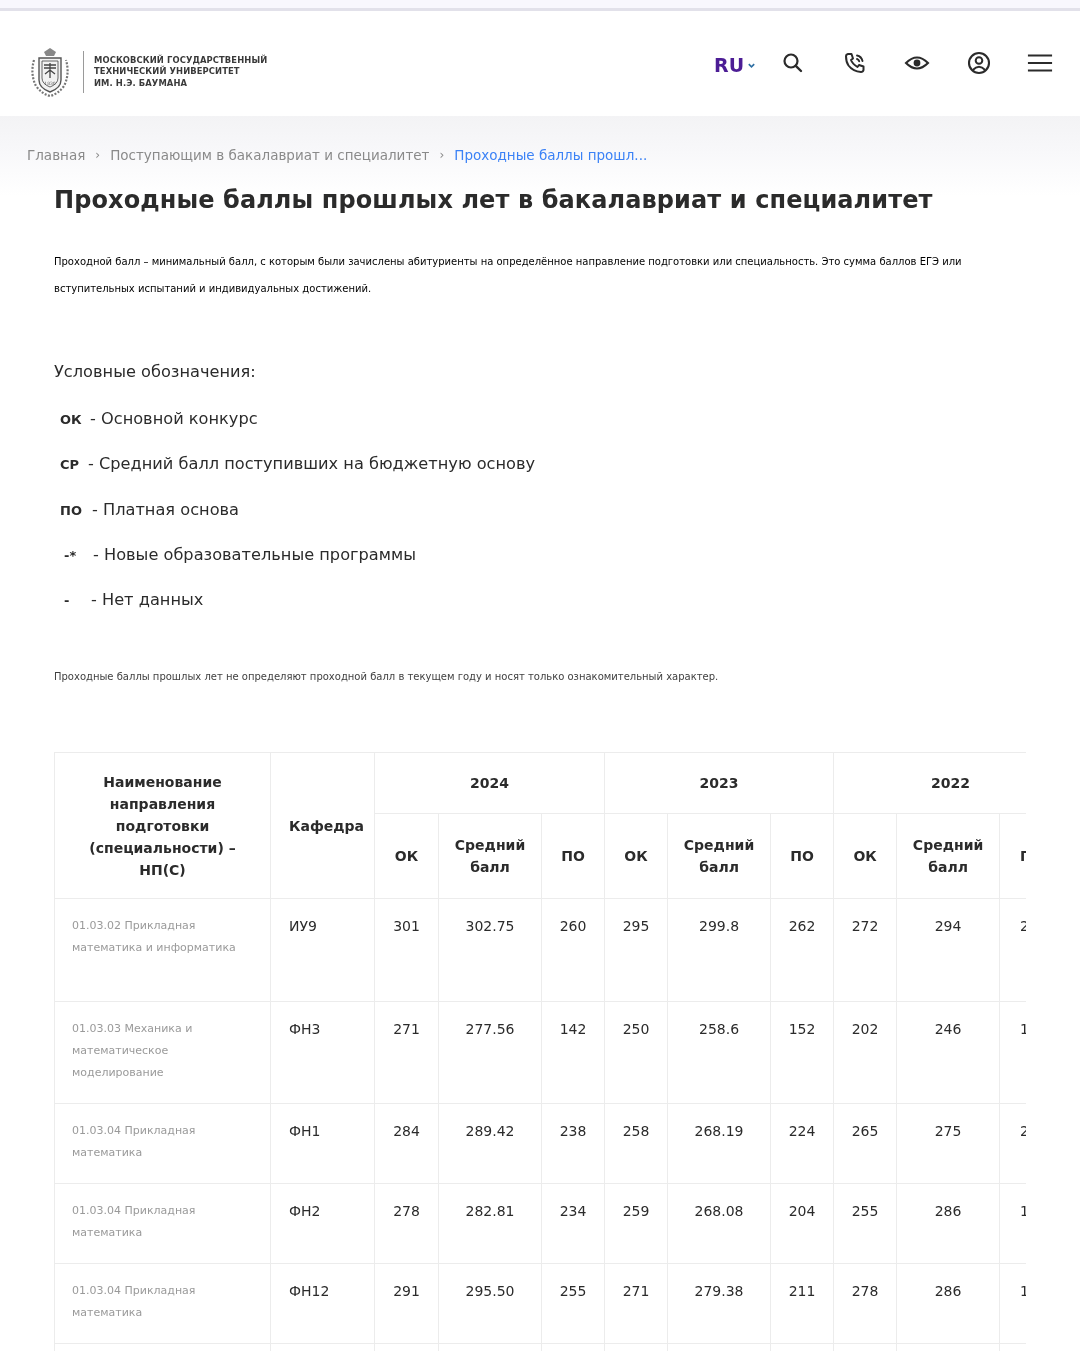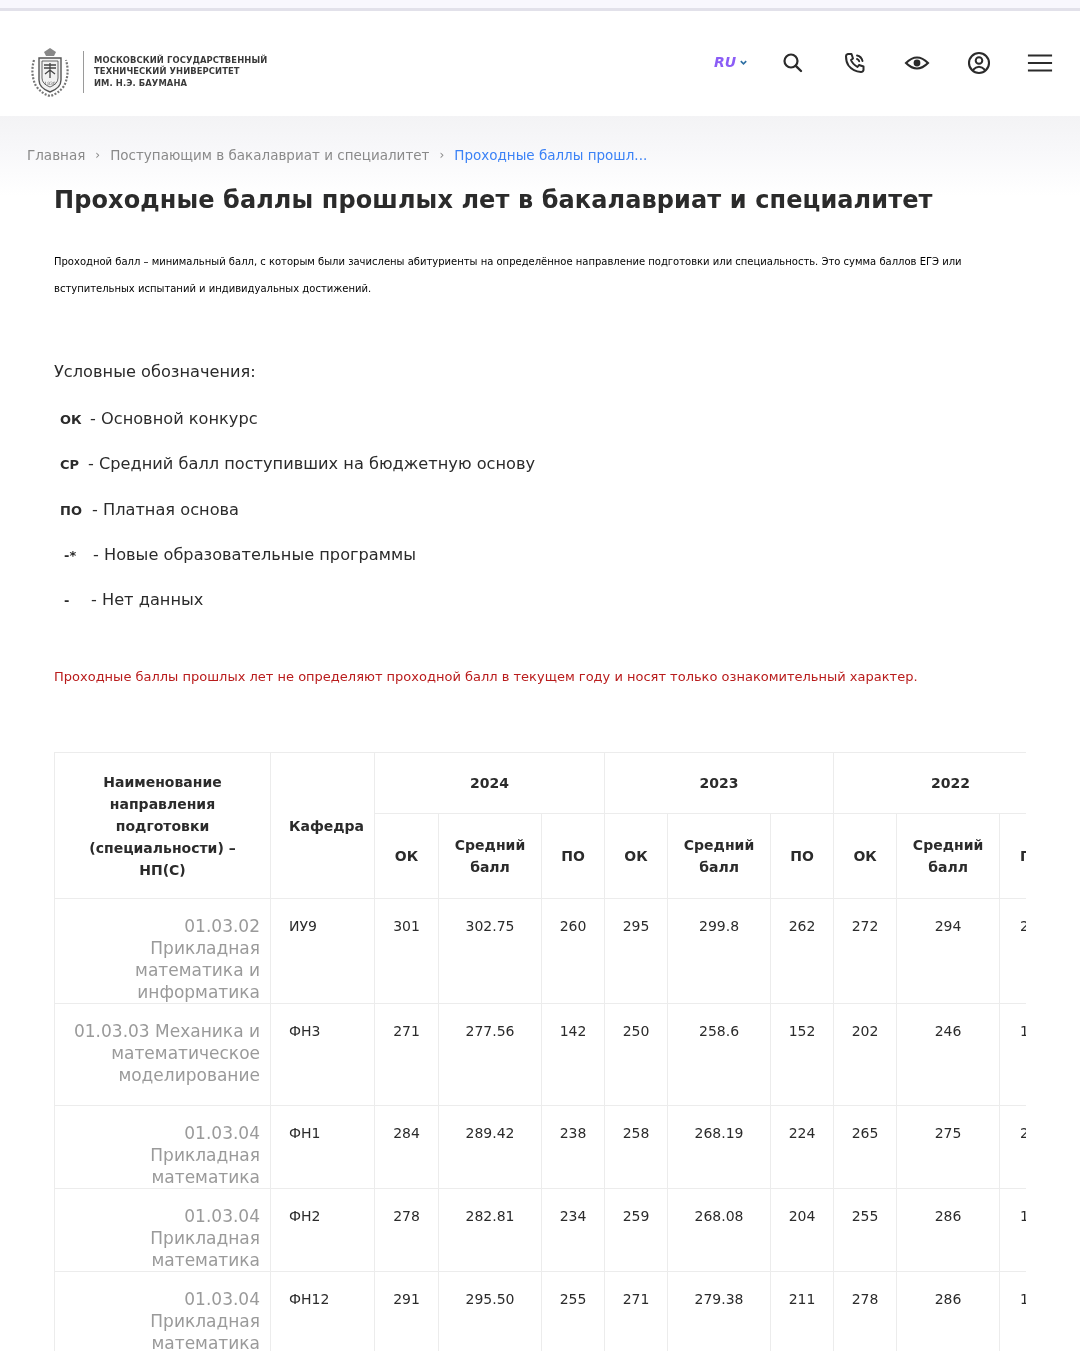--- a/index.html
+++ b/index.html
@@ -8,49 +8,49 @@
 
   .topstrip { position: absolute; left: 0; top: 0; width: 1080px; height: 11px; background: #f8f7fd; border-bottom: 3px solid #e2e1ea; }
 
   .header { position: absolute; left: 0; top: 14px; width: 1080px; height: 102px; background: #fff; }
   .logo { position: absolute; left: 28px; top: 32px; display: flex; align-items: center; }
   .logo-emblem { width: 44px; height: 52px; }
   .logo-divider { width: 1px; height: 42px; background: #9a9a9a; margin-left: 11px; margin-right: 10px; }
   .logo-text { font-family: "DejaVu Sans", sans-serif; font-weight: bold; font-size: 8.4px; line-height: 11.5px; color: #3a3a3a; letter-spacing: 0.1px; }
 
   .nav-icons { position: absolute; top: 35px; left: 0; width: 1080px; height: 30px; }
-  .lang { position: absolute; left: 714px; top: 5px; font-size: 14px; font-weight: bold; color: #8b5cf6; display: flex; align-items: center; gap: 3px; cursor: pointer; font-style: italic; }
+  .lang { position: absolute; left: 714px; top: 5px; font-size: 19px; font-weight: bold; color: #4c1d95; display: flex; align-items: center; gap: 3px; cursor: pointer; }
   .lang svg { width: 9px; height: 9px; }
   .icon-btn { position: absolute; top: 0; width: 28px; height: 28px; display: flex; align-items: center; justify-content: center; cursor: pointer; }
   .icon-btn svg { width: 26px; height: 26px; }
 
   .crumbband { position: absolute; left: 0; top: 116px; width: 1080px; height: 80px;
     background: linear-gradient(to bottom, #f3f3f5 0%, #f8f8fa 45%, #ffffff 100%); }
   .breadcrumb { position: absolute; left: 27px; top: 147px; display: flex; align-items: center; font-size: 13.5px; color: #8a8a8a; white-space: nowrap; }
   .breadcrumb .sep { margin: 0 10px; color: #8a8a8a; font-size: 12px; }
   .breadcrumb .current { color: #3b82f6; }
   .breadcrumb a { color: #8a8a8a; text-decoration: none; }
 
   .page-title { position: absolute; left: 54px; top: 186px; font-size: 24px; font-weight: bold; color: #2b2b2b; letter-spacing: 0.1px; white-space: nowrap; }
 
   .intro { position: absolute; left: 54px; top: 249px; width: 990px; font-size: 10px; line-height: 26.5px; color: #000000; }
 
   .legend-title { position: absolute; left: 54px; top: 362px; font-size: 16.2px; color: #2b2b2b; }
   .legend-row { position: absolute; left: 54px; display: flex; align-items: baseline; font-size: 16.2px; color: #2b2b2b; }
   .legend-row .abbr { display: inline-block; width: 36px; padding-left: 6px; font-size: 13px; font-weight: bold; }
   .legend-row .desc { }
 
-  .disclaimer { position: absolute; left: 54px; top: 664px; width: 900px; font-size: 13px; line-height: 26.5px; color: #b91c1c; }
+  .disclaimer { position: absolute; left: 54px; top: 664px; width: 900px; font-size: 10px; line-height: 26.5px; color: #404040; }
 
   .table-wrap { position: absolute; left: 54px; top: 752px; width: 972px; height: 599px; overflow: hidden; }
   table.scores { border-collapse: collapse; table-layout: fixed; width: 1100px; }
   table.scores th, table.scores td { border: 1px solid #ececec; }
   table.scores th { font-size: 14px; font-weight: bold; color: #2b2b2b; text-align: center; vertical-align: middle; line-height: 22px; }
   table.scores td { font-size: 14px; color: #2b2b2b; text-align: center; vertical-align: top; line-height: 22px; padding-top: 16px; }
-  table.scores td.name { text-align: right; padding-left: 17px; padding-right: 10px; color: #9a9a9a; font-size: 17px; }
+  table.scores td.name { text-align: left; padding-left: 17px; padding-right: 10px; color: #9a9a9a; font-size: 11px; }
   table.scores td.dept { text-align: left; padding-left: 18px; }
   .hdr-top th { height: 61px; }
   .hdr-sub th { height: 85px; }
 </style>
 </head>
 <body>
 
 <div class="topstrip"></div>
 
 <header class="header">

